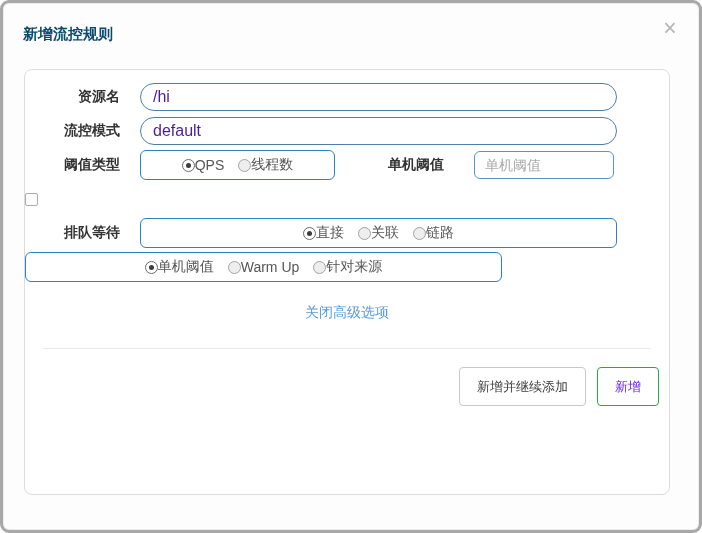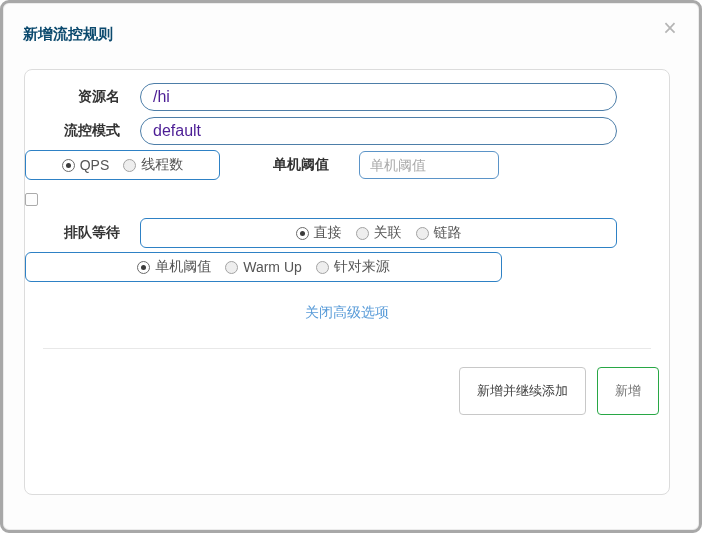--- a/index.html
+++ b/index.html
@@ -86,21 +86,20 @@
     justify-content: center;
     gap: 14px;
     background: #ffffff;
   }
   .radio-box.w-grade { width: 195px; }
   .radio-box.w-full  { width: 477px; }
 
   .radio {
     display: inline-flex;
     align-items: center;
-    gap: 5px;
     font-size: 14px;
     color: #555555;
     cursor: pointer;
   }
 
   .rb {
     width: 13px; height: 13px;
     border-radius: 50%;
     border: 1px solid #a3a3a3;
     background: #eeeeee;
@@ -171,30 +170,30 @@
 
   .footer {
     display: flex;
     justify-content: flex-end;
     align-items: center;
     gap: 11px;
     padding: 18px 10px 0 0;
   }
 
   .btn {
-    height: 48px;
+    height: 39px;
     border-radius: 4px;
     background: #ffffff;
     font-size: 13px;
     font-family: Liberation Mono, monospace;
     cursor: pointer;
     padding: 0 17px;
   }
   .btn-default { border: 1px solid #c8c8c8; color: #404040; }
-  .btn-success { border: 1px solid #28a745; color: #737373; min-width: 50px; }
+  .btn-success { border: 1px solid #28a745; color: #6d28d9; min-width: 50px; }
   .btn-danger  { border: 1px solid #e74c55; color: #e74c55; min-width: 50px; }
 </style>
 </head>
 <body>
 
 <div class="window">
 
   <div class="modal-title">新增流控规则</div>
   <div class="close-btn">×</div>
 
@@ -204,20 +203,21 @@
       <div class="flabel">资源名</div>
       <input class="text-input" type="text" value="/hi" style="">
     </div>
 
     <div class="row">
       <div class="flabel">流控模式</div>
       <input class="text-input" type="text" value="default" style="">
     </div>
 
     <div class="row">
+      <div class="flabel">阈值类型</div>
       <div class="radio-box w-grade">
         <label class="radio">
           <span class="rb on"></span>
           <span>QPS</span>
         </label>
         <label class="radio">
           <span class="rb"></span>
           <span>线程数</span>
         </label>
       </div>

